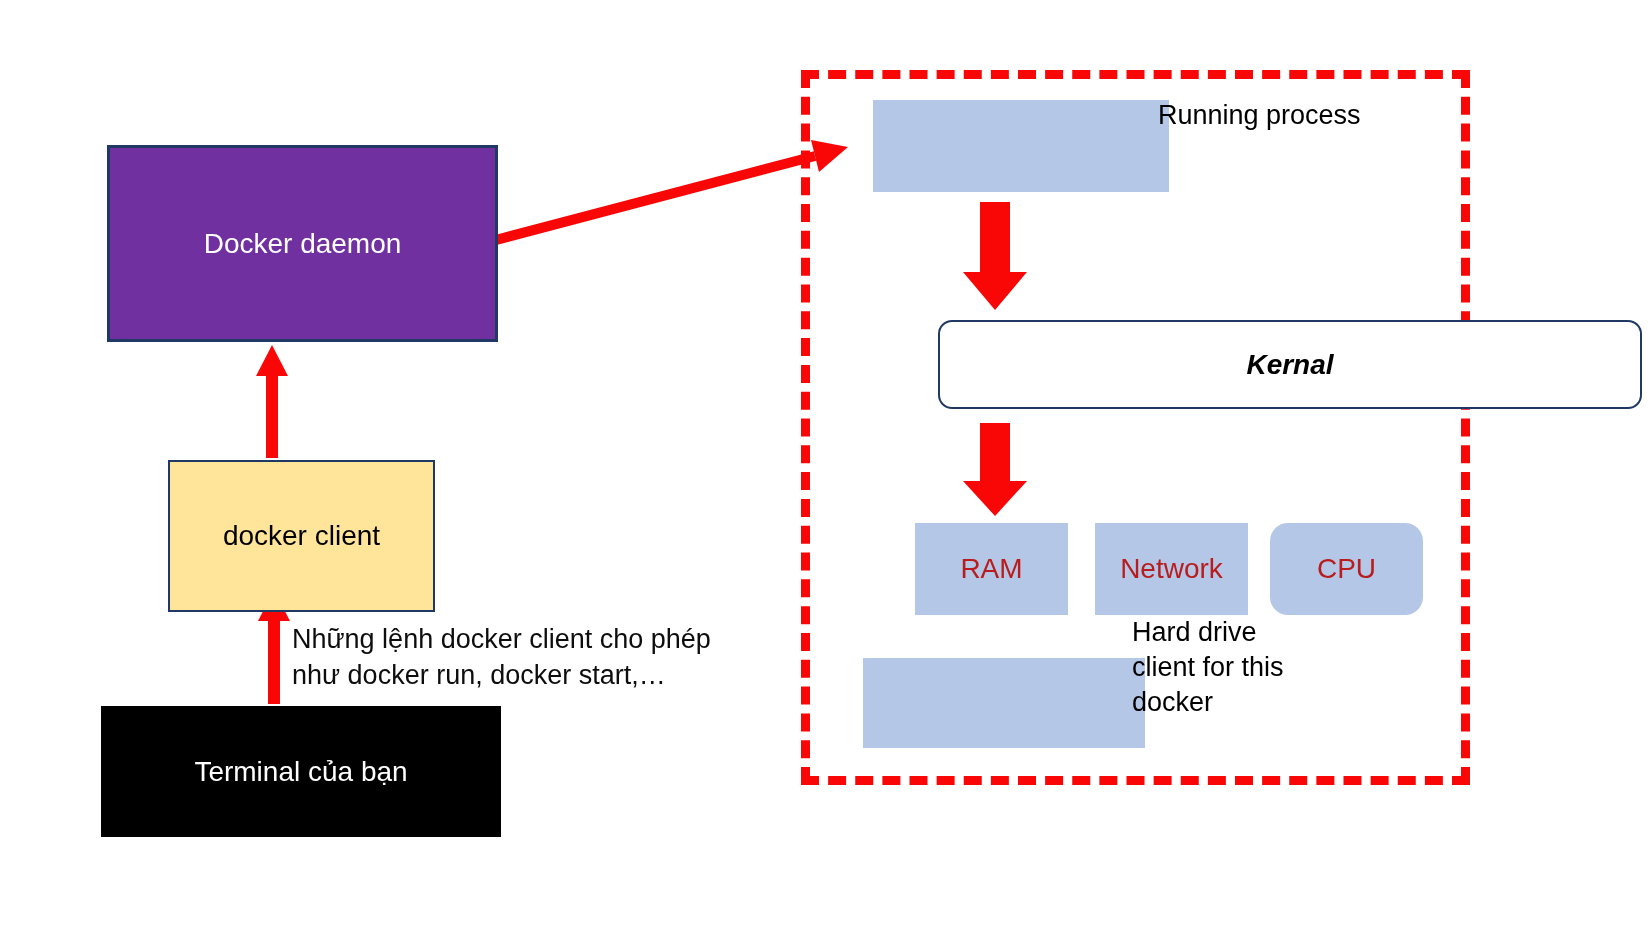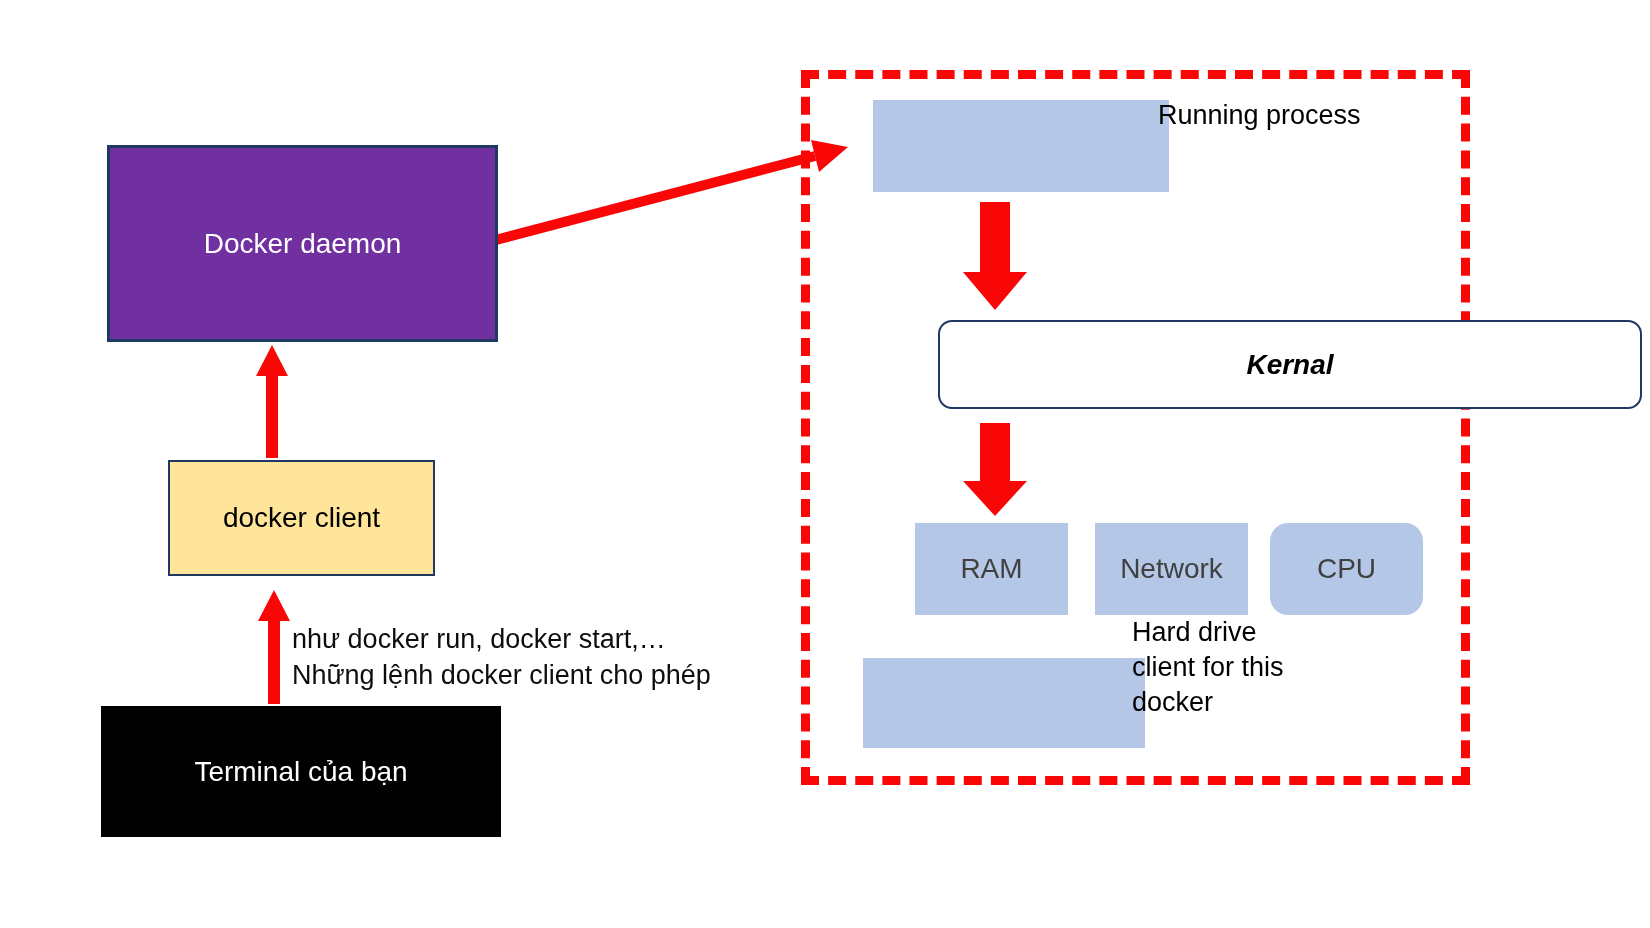--- a/index.html
+++ b/index.html
@@ -7,32 +7,32 @@
     position:relative;width:1650px;height:928px;background:#ffffff;overflow:hidden;
     font-family:"Liberation Sans",sans-serif;color:#000;
   }
   .abs{position:absolute;}
   .box{
     position:absolute;display:flex;align-items:center;justify-content:center;
     font-size:28px;text-align:center;box-sizing:border-box;margin-left:25px;
   }
   
   .daemon{left:82px;top:145px;width:391px;height:197px;background:#7030A0;border:3px solid #1F3864;color:#ffffff;}
-  .client{left:143px;top:460px;width:267px;height:116px;background:#FFE599;border:2px solid #1F3864;color:#000;}
+  .client{left:143px;top:460px;width:267px;height:152px;background:#FFE599;border:2px solid #1F3864;color:#000;}
   .terminal{left:76px;top:706px;width:400px;height:131px;background:#000000;color:#ffffff;}
   .note{
     left:292px;top:621px;width:460px;font-size:27px;line-height:36px;color:#0d0d0d;
   }
   
   .boundary{
     left:801px;top:70px;width:669px;height:715px;box-sizing:border-box;
     border:9px dashed #F90606;background:transparent;
   }
   
-  .bluebox{background:#B4C7E7;color:#404040;text-align:right;}
+  .bluebox{background:#B4C7E7;color:#b91c1c;text-align:right;}
   .running{left:848px;top:100px;width:296px;height:92px;}
   .running-label{left:1158px;top:100px;height:92px;display:flex;align-items:flex-start;font-size:27px;}
   .kernal{
     left:913px;top:320px;width:704px;height:89px;background:#ffffff;
     border:2px solid #1F3864;border-radius:14px;font-weight:bold;font-style:italic;
   }
   .ram{left:890px;top:523px;width:153px;height:92px;}
   .network{left:1070px;top:523px;width:153px;height:92px;}
   .cpu{left:1245px;top:523px;width:153px;height:92px;border-radius:18px;}
   .harddrive{left:838px;top:658px;width:282px;height:90px;}
@@ -69,22 +69,22 @@
 
   <div class="box client z3">
     <span>docker client</span>
   </div>
 
   <div class="box terminal z3">
     <span>Terminal của bạn</span>
   </div>
 
   <div class="abs note z3">
+    <div>Những lệnh docker client cho phép</div>
     <div>như docker run, docker start,…</div>
-    <div>Những lệnh docker client cho phép</div>
   </div>
 
   <div class="box bluebox running z3"></div>
   <div class="abs running-label z3">
     <span>Running process</span>
   </div>
 
   <div class="box kernal z3">
     <span>Kernal</span>
   </div>

